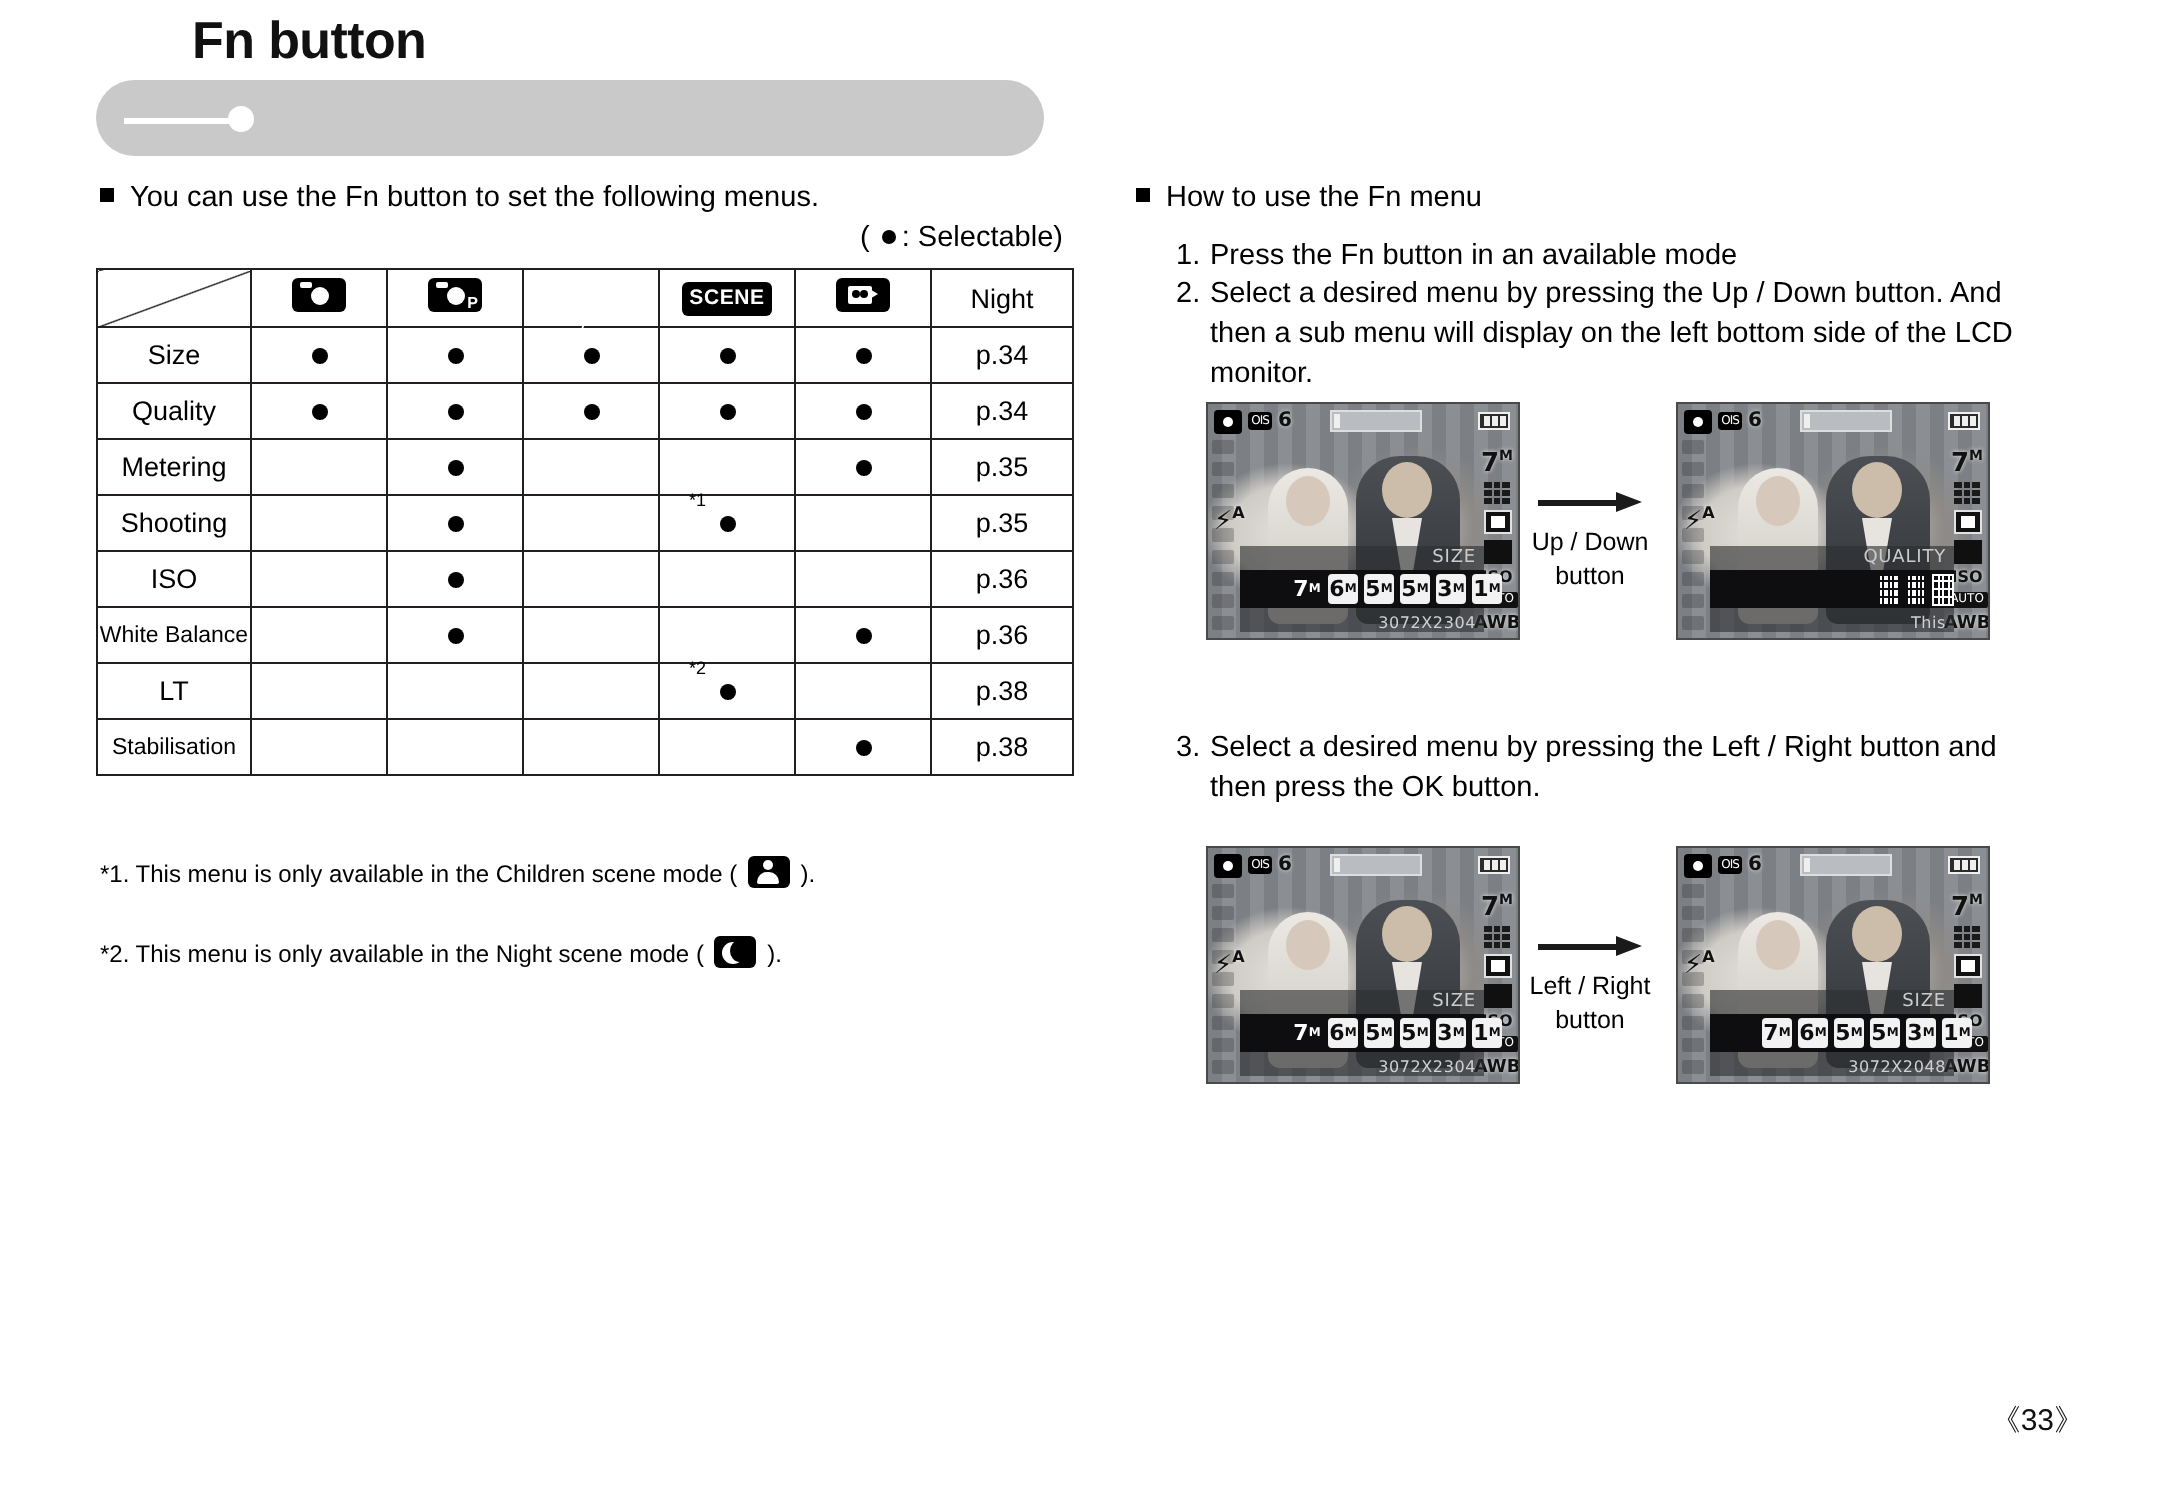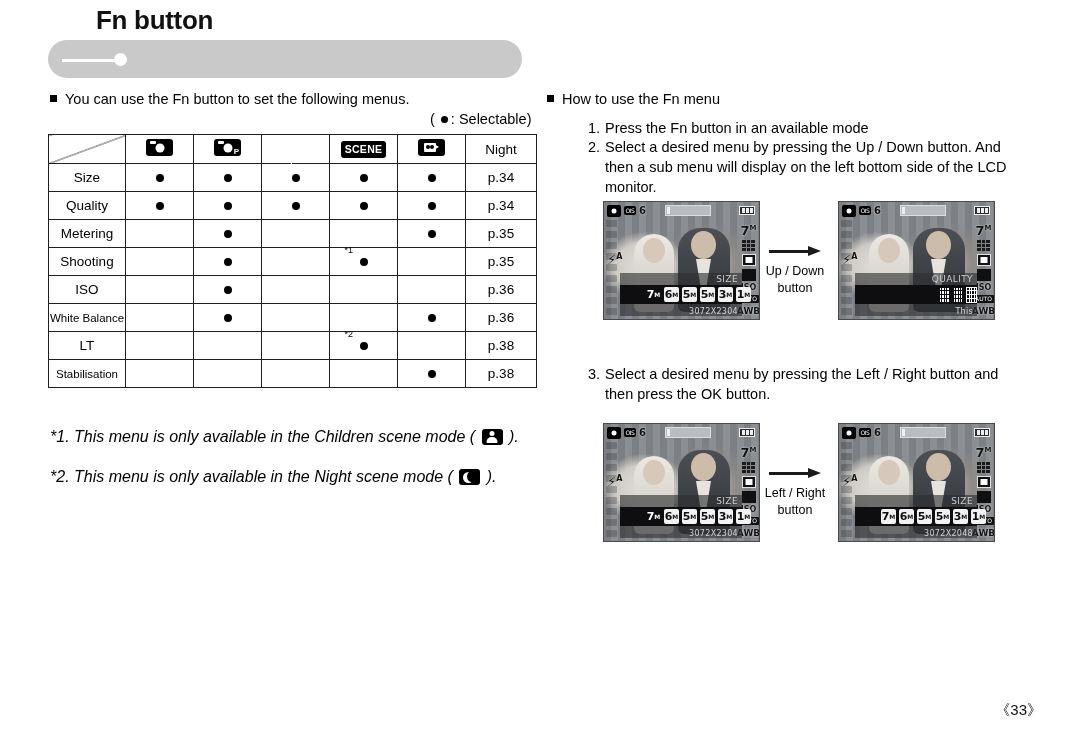--- a/index.html
+++ b/index.html
@@ -234,23 +234,22 @@
     border-radius: 50%;
     background: #000;
     top: 6px;
   }
   .ic-movie .reel1 { left: 7.5px; }
   .ic-movie .reel2 { left: 12px; }
 
   
   .footnote {
     position: absolute;
-    font-size: 16px;
+    font-size: 12px;
     white-space: nowrap;
-    font-style: italic;
   }
   #footnote-1 { left: 50px; top: 428px; }
   #footnote-2 { left: 50px; top: 468px; }
   .ic-children, .ic-night {
     display: inline-flex;
     align-items: center;
     justify-content: center;
     width: 21px; height: 16px;
     background: #000;
     color: #fff;
@@ -286,21 +285,21 @@
   .ic-night .moon::after {
     content: "";
     position: absolute;
     left: 4px; top: -1px;
     width: 10px; height: 11px;
     border-radius: 50%;
     background: #000;
   }
 
   
-  #right-heading { left: 547px; top: 91px; text-align: center; }
+  #right-heading { left: 568px; top: 91px; text-align: center; }
   .step {
     position: absolute;
     font-size: 14.5px;
     line-height: 20px;
   }
   #step-1 { left: 588px; top: 118px; white-space: nowrap; }
   #step-2 { left: 588px; top: 137px; width: 430px; }
   #step-3 { left: 588px; top: 364px; width: 436px; }
   .step .num { position: absolute; left: 0; top: 0; }
   .step .txt { display: block; padding-left: 17px; }

